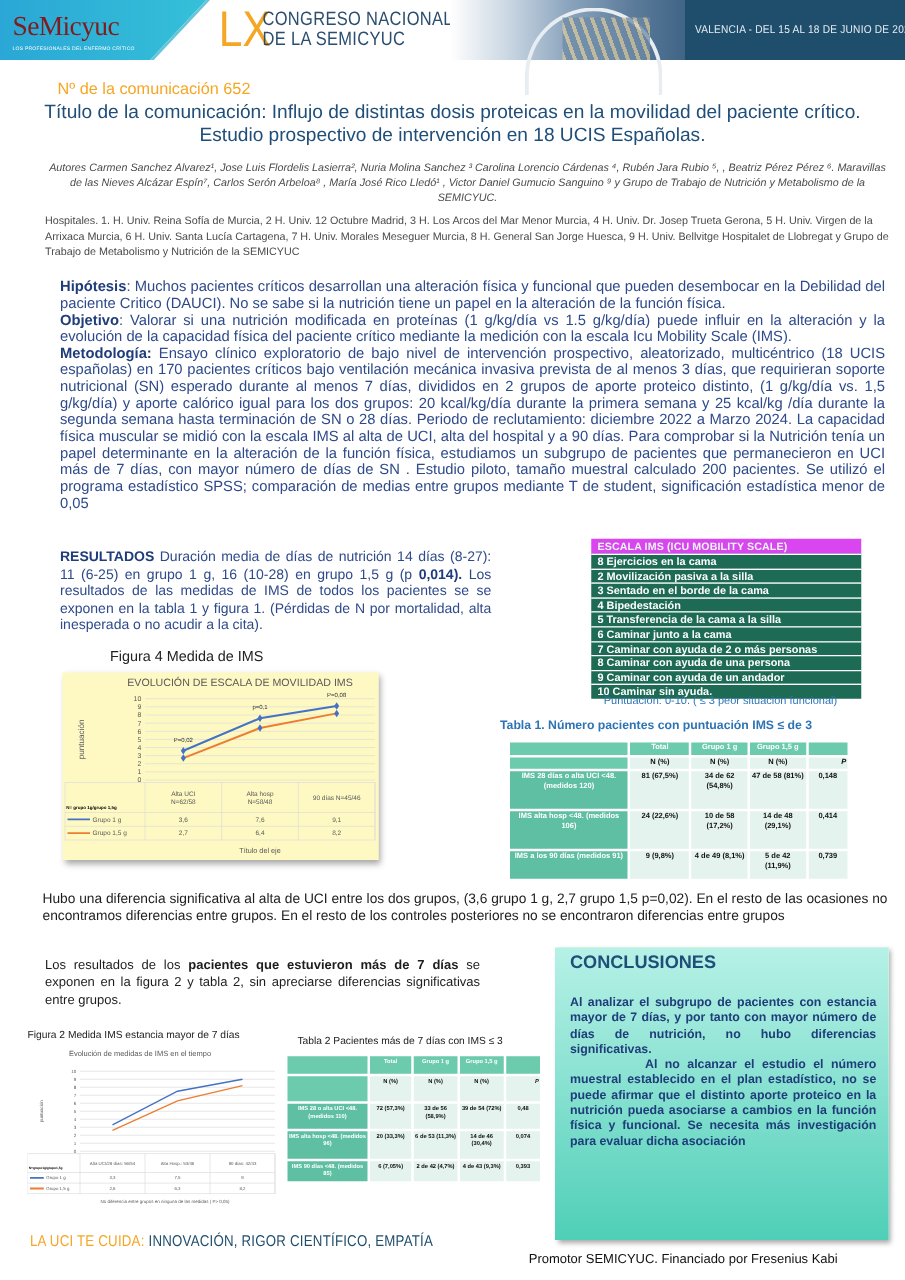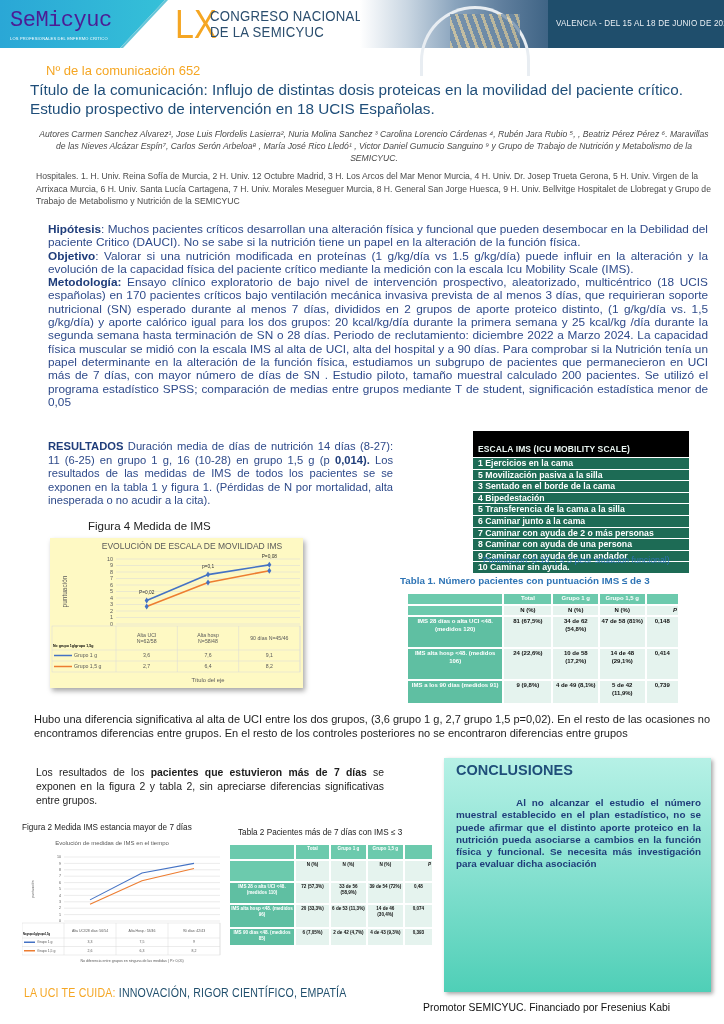--- a/index.html
+++ b/index.html
@@ -2,48 +2,48 @@
 <html><head>
 <meta charset="utf-8">
 <style>
   * { box-sizing: border-box; margin: 0; padding: 0; }
   body { width: 724px; height: 1024px; background: #ffffff; font-family: "Liberation Sans", sans-serif; position: relative; overflow: hidden; color: #1f3864; }
   .abs { position: absolute; }
 
   
   #banner { left: 0; top: 0; width: 724px; height: 48px; }
   .b-left { position: absolute; left: 0; top: 0; width: 165px; height: 48px; background: linear-gradient(90deg, #2aa7d6 0%, #35c0d8 100%); clip-path: polygon(0 0, 165px 0, 120px 48px, 0 48px); }
-  .b-logo { position: absolute; left: 10px; top: 8px; font-family: Liberation Mono, monospace; font-size: 22px; color: #4c1d95; letter-spacing: -0.5px; }
+  .b-logo { position: absolute; left: 10px; top: 8px; font-family: Liberation Serif, serif; font-size: 22px; color: #7f1d1d; letter-spacing: -0.5px; }
   .b-logo-sub { position: absolute; left: 10px; top: 36px; font-size: 4px; color: #ffffff; letter-spacing: 0.2px; }
   .b-slash { position: absolute; left: 120px; top: 0; width: 50px; height: 48px; background: linear-gradient(90deg, #ffffff 0%, #ffffff 100%); clip-path: polygon(45px 0, 48px 0, 3px 48px, 0 48px); background: #66c5d8; }
   .b-lx { position: absolute; left: 175px; top: 3px; font-size: 40px; font-family: "Liberation Sans", sans-serif; color: #f5a623; line-height: 42px; transform: scaleX(0.85); transform-origin: left; }
   .b-congreso { position: absolute; left: 210px; top: 8px; font-size: 15.5px; color: #2b4e6e; line-height: 16px; transform: scaleX(0.85); transform-origin: left; letter-spacing: 0.3px; }
   .b-photo { position: absolute; left: 360px; top: 0; width: 190px; height: 48px; background: linear-gradient(90deg, #ffffff 0%, #c9d6e2 25%, #8aa4bd 50%, #5f7e9d 75%, #3e6384 100%); }
   .b-photo .arc { position: absolute; left: 60px; top: 6px; width: 110px; height: 70px; border-radius: 55px 55px 0 0; border: 3px solid #e8edf2; border-bottom: none; }
   .b-photo .ribs { position: absolute; left: 90px; top: 14px; width: 70px; height: 34px; background: repeating-linear-gradient(70deg, #d7c79a 0 3px, #6d8aa6 3px 8px); opacity: 0.75; }
   .b-right { position: absolute; left: 548px; top: 0; width: 176px; height: 48px; background: #1f4e6c; }
   .b-date { position: absolute; left: 556px; top: 18px; font-size: 9px; color: #e8eef3; letter-spacing: 0.2px; white-space: nowrap; transform: scaleX(0.9); transform-origin: left; }
 
   
   #comm-number { left: 46px; top: 63px; font-size: 13px; color: #f5a623; }
-  #title { left: 30px; top: 80px; width: 664px; font-size: 15.3px; color: #1f4e79; line-height: 19px; }
+  #title { left: 30px; top: 80px; width: 664px; text-align: center; font-size: 15.3px; color: #1f4e79; line-height: 19px; }
 
   #authors { left: 36px; top: 128px; width: 676px; font-size: 8.6px; font-style: italic; color: #4a4a4a; line-height: 12px; text-align: center; }
   #hospitals { left: 36px; top: 170px; width: 676px; font-size: 8.6px; color: #4a4a4a; line-height: 12.5px; }
 
   
   #abstract { left: 48px; top: 223px; width: 660px; font-size: 11.8px; color: #2e4a8a; line-height: 13.3px; text-align: justify; }
   #abstract b { color: #1f3d7a; }
 
   #results-intro { left: 48px; top: 440px; width: 345px; font-size: 11.2px; color: #2e4a8a; line-height: 13.5px; text-align: justify; }
   #results-intro b { color: #1f3d7a; margin-top: 24px; }
 
   
   #ims-scale { left: 473px; top: 431px; width: 216px; }
-  .ims-head { background: #000000; color: #eaf6f2; font-size: 8.5px; font-weight: bold; padding: 13px 5px; height: 12px; line-height: 11px; letter-spacing: 0.1px; }
+  .ims-head { background: #d946ef; color: #eaf6f2; font-size: 8.5px; font-weight: bold; padding: 1px 5px; height: 12px; line-height: 11px; letter-spacing: 0.1px; }
   .ims-row { background: #1d6b55; color: #ffffff; font-size: 8.7px; font-weight: bold; padding: 0 5px; height: 11.6px; line-height: 11px; border-top: 1px solid #ffffff; white-space: nowrap; }
   #ims-note { left: 483px; top: 555px; font-size: 8.8px; color: #2e74b5; white-space: nowrap; }
 
   
   #fig1-title { left: 88px; top: 520px; font-size: 11.5px; color: #222; }
   #fig1 { left: 50px; top: 538px; width: 253px; height: 150px; background: #fef9c3; box-shadow: 2px 3px 5px rgba(0,0,0,0.35); }
   #fig1 svg, #fig2 svg { position: absolute; left: 0; top: 0; }
 
   
   #tab1-title { left: 400px; top: 575px; font-size: 9.8px; font-weight: bold; color: #2e74b5; white-space: nowrap; }
@@ -104,22 +104,22 @@
   <b>Objetivo</b><span>: Valorar si una nutrición modificada en proteínas (1 g/kg/día vs 1.5 g/kg/día)  puede influir  en   la alteración y la evolución de la capacidad física del paciente crítico mediante la medición con la escala Icu Mobility Scale (IMS).</span><br>
   <b>Metodología:</b><span> Ensayo clínico exploratorio de bajo nivel de intervención prospectivo, aleatorizado, multicéntrico (18 UCIS españolas)  en 170 pacientes críticos bajo ventilación mecánica invasiva prevista de al menos 3 días, que requirieran soporte nutricional (SN) esperado durante al menos 7 días, divididos en  2 grupos de aporte proteico distinto,  (1 g/kg/día vs. 1,5 g/kg/día) y aporte calórico igual para los dos grupos: 20 kcal/kg/día durante la primera semana y 25 kcal/kg /día durante la segunda semana hasta terminación de SN o 28 días. Periodo de reclutamiento: diciembre 2022  a Marzo 2024. La capacidad física muscular se midió con  la escala IMS al alta de UCI, alta del hospital y a  90 días. Para comprobar si la Nutrición tenía un papel determinante en la alteración de la función física, estudiamos un subgrupo de pacientes que permanecieron en UCI más de 7 días,  con mayor número de días de SN . Estudio piloto, tamaño muestral calculado 200 pacientes. Se utilizó el programa  estadístico SPSS; comparación de medias entre grupos mediante T de student, significación estadística menor de 0,05</span>
 </div>
 
 <div id="results-intro" class="abs">
   <b>RESULTADOS</b><span>  Duración media de días de nutrición  14  días (8-27): 11 (6-25) en grupo 1 g, 16 (10-28) en grupo 1,5 g (p </span><b>0,014).</b><span> Los resultados  de las medidas de IMS de todos los pacientes se  se exponen en la tabla 1 y figura 1. (Pérdidas  de N por mortalidad, alta inesperada o no acudir a la cita).</span>
 </div>
 
 <div id="ims-scale" class="abs">
   <div class="ims-head">ESCALA IMS (ICU MOBILITY SCALE)</div>
-  <div class="ims-row">1 Ejercicios en la cama</div>
-  <div class="ims-row">5 Movilización pasiva a la silla</div>
+  <div class="ims-row">8 Ejercicios en la cama</div>
+  <div class="ims-row">2 Movilización pasiva a la silla</div>
   <div class="ims-row">3 Sentado en el borde de la cama</div>
   <div class="ims-row">4 Bipedestación</div>
   <div class="ims-row">5 Transferencia de la cama a la silla</div>
   <div class="ims-row">6 Caminar  junto a la cama</div>
   <div class="ims-row">7 Caminar con ayuda de 2 o más personas</div>
   <div class="ims-row">8 Caminar con ayuda de una persona</div>
   <div class="ims-row">9 Caminar con ayuda de un andador</div>
   <div class="ims-row">10 Caminar sin ayuda.</div>
 </div>
 <div id="ims-note" class="abs">Puntuación: 0-10.   ( ≤ 3 peor situación funcional)</div>
@@ -331,20 +331,21 @@
     <td class="c">2 de 42 (4,7%)</td>
     <td class="c">4 de 43 (9,3%)</td>
     <td class="c">0,393</td>
   </tr>
 </tbody>
   </table>
 
 <div id="conclusions" class="abs">
   <div id="concl-head">CONCLUSIONES</div>
   <div id="concl-body">
+    <div>Al analizar el subgrupo de pacientes con estancia mayor de 7 días, y por tanto con mayor número de días de nutrición, no hubo diferencias significativas.</div>
     <div style="text-indent:60px">Al no alcanzar el estudio el número muestral establecido en el plan estadístico, no se puede afirmar que el distinto aporte proteico en la nutrición pueda asociarse a cambios en la función física y funcional. Se necesita más investigación para evaluar dicha asociación</div>
   </div>
 </div>
 
 <div id="footer-slogan" class="abs">
   <span class="o">LA UCI TE CUIDA:</span><span class="b"> INNOVACIÓN, RIGOR CIENTÍFICO, EMPATÍA</span>
 </div>
 <div id="promotor" class="abs">Promotor SEMICYUC. Financiado por Fresenius Kabi</div>
 
 </body></html>

